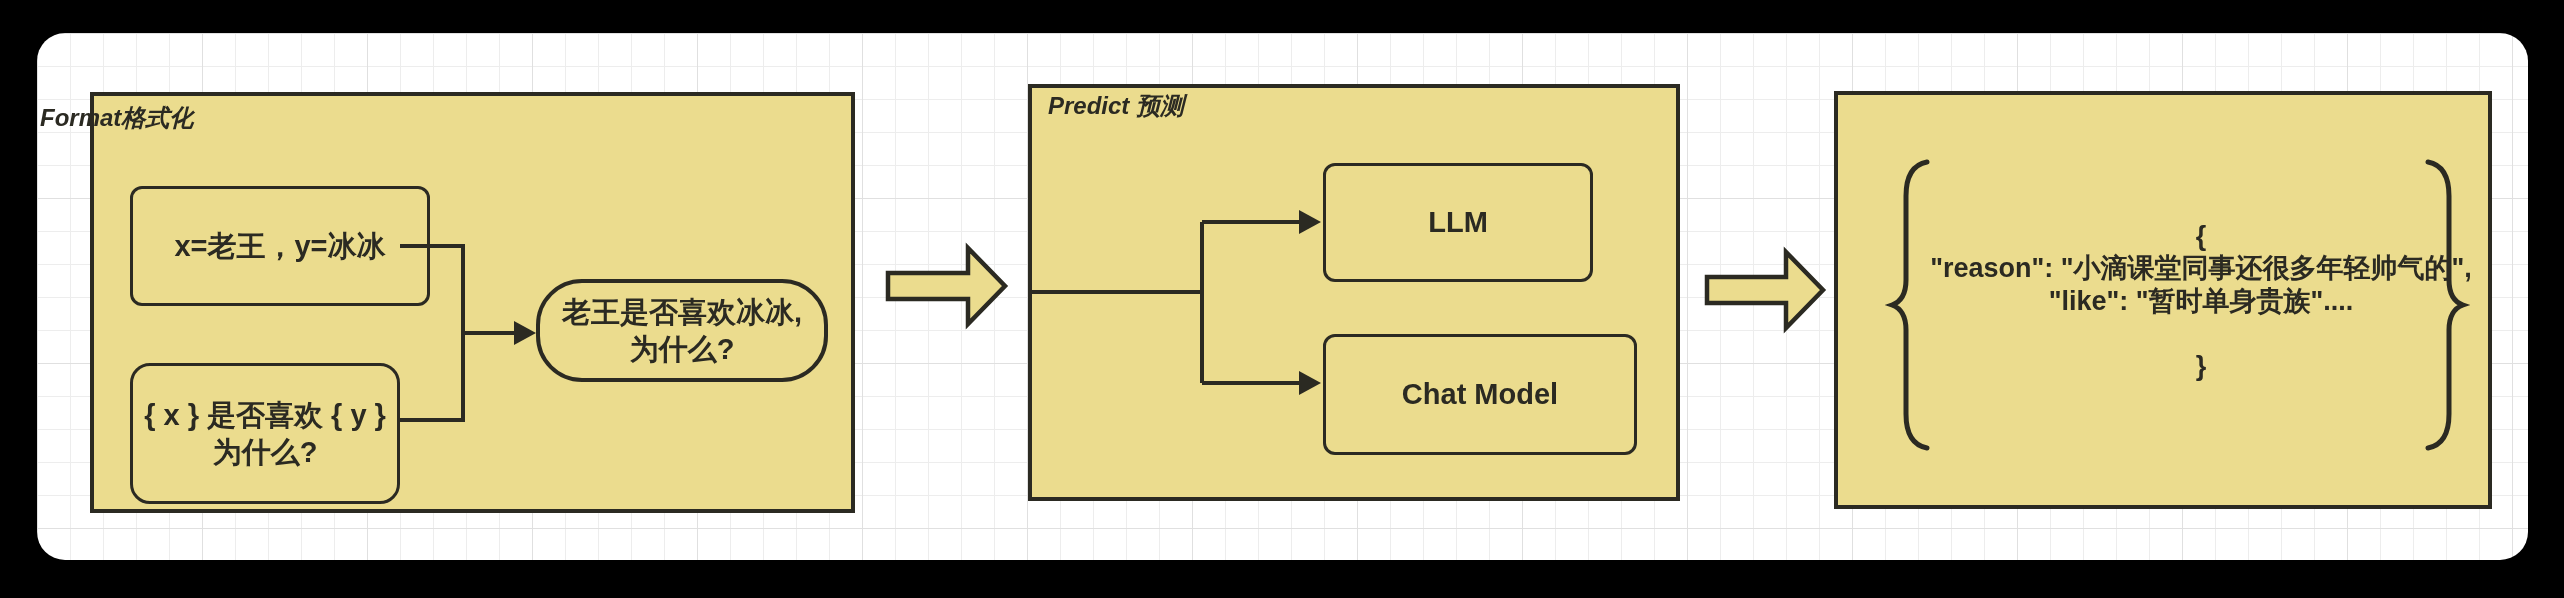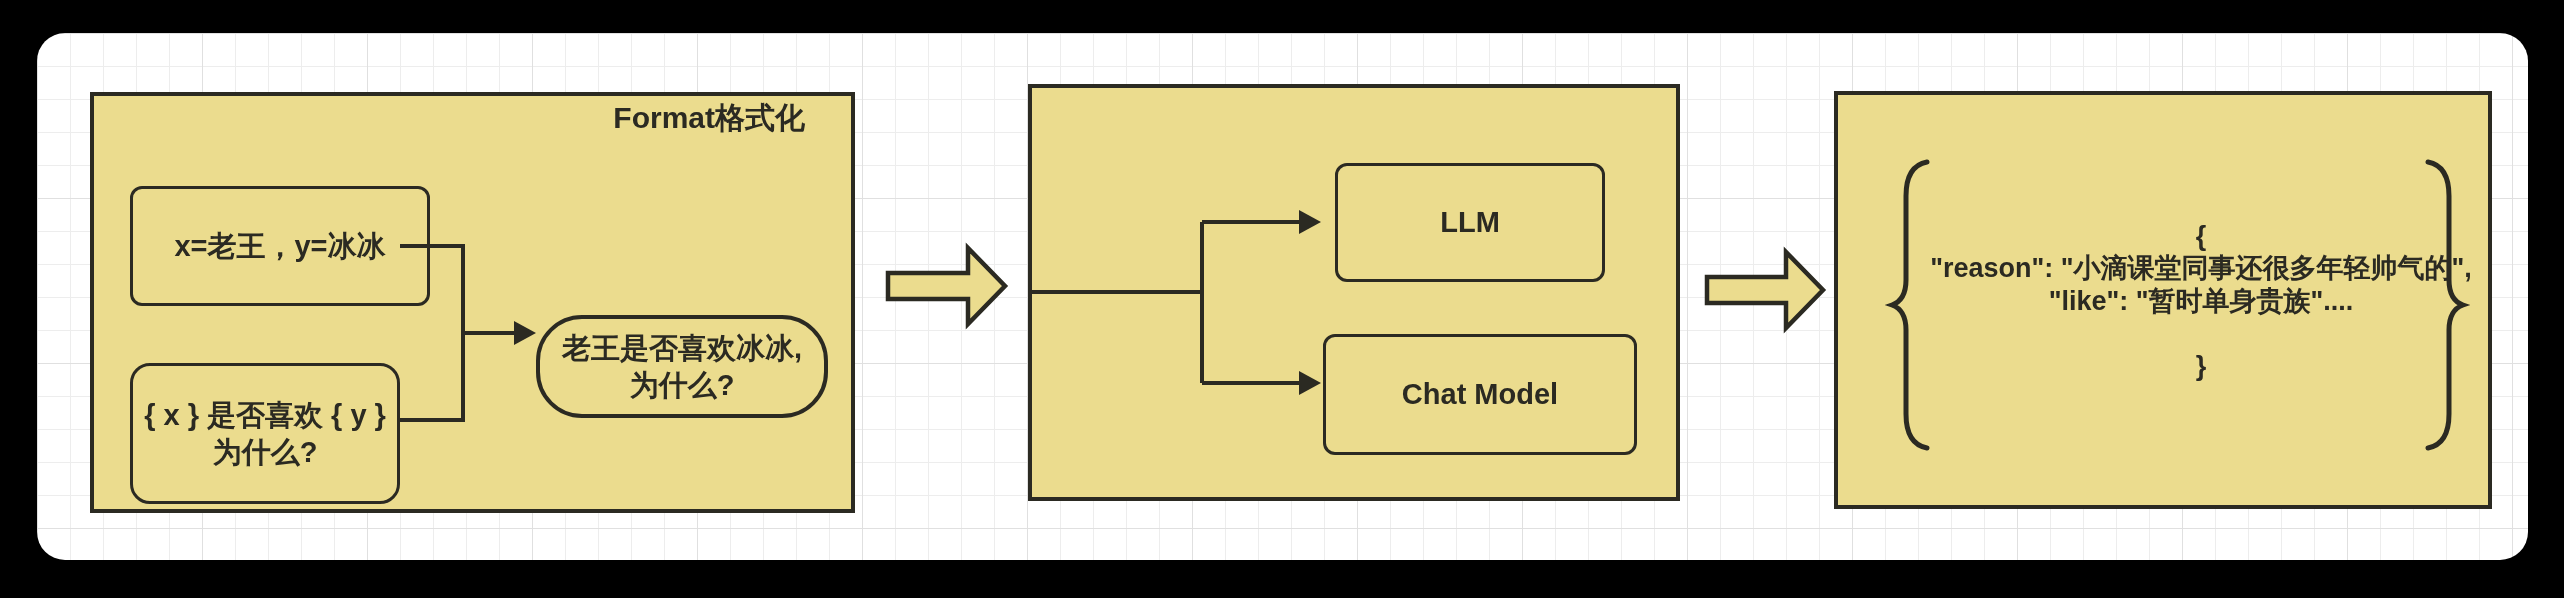--- a/index.html
+++ b/index.html
@@ -25,43 +25,44 @@
     overflow:hidden;
   }
   .panel{
     position:absolute;
     background:#ebdc8e;
     border:4px solid #2b2a22;
     box-sizing:border-box;
   }
   .stage-title{
     position:absolute;
-    text-align:right;
-    font-size:30px;
+    text-align:left;
+    font-size:24px;
     font-weight:700;
     line-height:36px;
     white-space:nowrap;
+    font-style:italic;
   }
   .node{
     position:absolute;
     border:3px solid #2b2a22;
     border-radius:12px;
     box-sizing:border-box;
     display:flex;
     flex-direction:column;
     align-items:center;
     justify-content:center;
     font-size:29px;
     font-weight:600;
     line-height:37px;
     text-align:center;
     background:transparent;
     white-space:nowrap;
   }
-  .pill{border-radius:46px;border-width:4px;margin-top:36px;}
+  .pill{border-radius:46px;border-width:4px;}
   .svg-layer{position:absolute;left:0;top:0;width:2564px;height:598px;pointer-events:none;}
   .json-line{
     position:absolute;
     left:1864px;width:600px;
     text-align:center;
     font-size:27px;
     font-weight:700;
     line-height:32px;
     white-space:nowrap;
   }
@@ -83,22 +84,23 @@
       <span>{ x } 是否喜欢 { y }</span>
       <span>为什么?</span>
     </div>
 
     <div class="node pill" style="left:499px;top:246px;width:292px;height:103px;">
       <span>老王是否喜欢冰冰,</span>
       <span>为什么?</span>
     </div>
 
     <div class="panel" style="left:991px;top:51px;width:652px;height:417px;"></div>
+    <div class="stage-title" style="left:991px;top:55px;width:652px;transform:translateX(20px);">Predict 预测</div>
 
-    <div class="node" style="left:1286px;top:130px;width:270px;height:119px;margin-left:12px;">
+    <div class="node" style="left:1286px;top:130px;width:270px;height:119px;">
       <span>LLM</span>
     </div>
 
     <div class="node" style="left:1286px;top:301px;width:314px;height:121px;">
       <span>Chat Model</span>
     </div>
 
     <div class="panel" style="left:1797px;top:58px;width:658px;height:418px;"></div>
 
     <div class="json-line" style="top:187px;">{</div>

